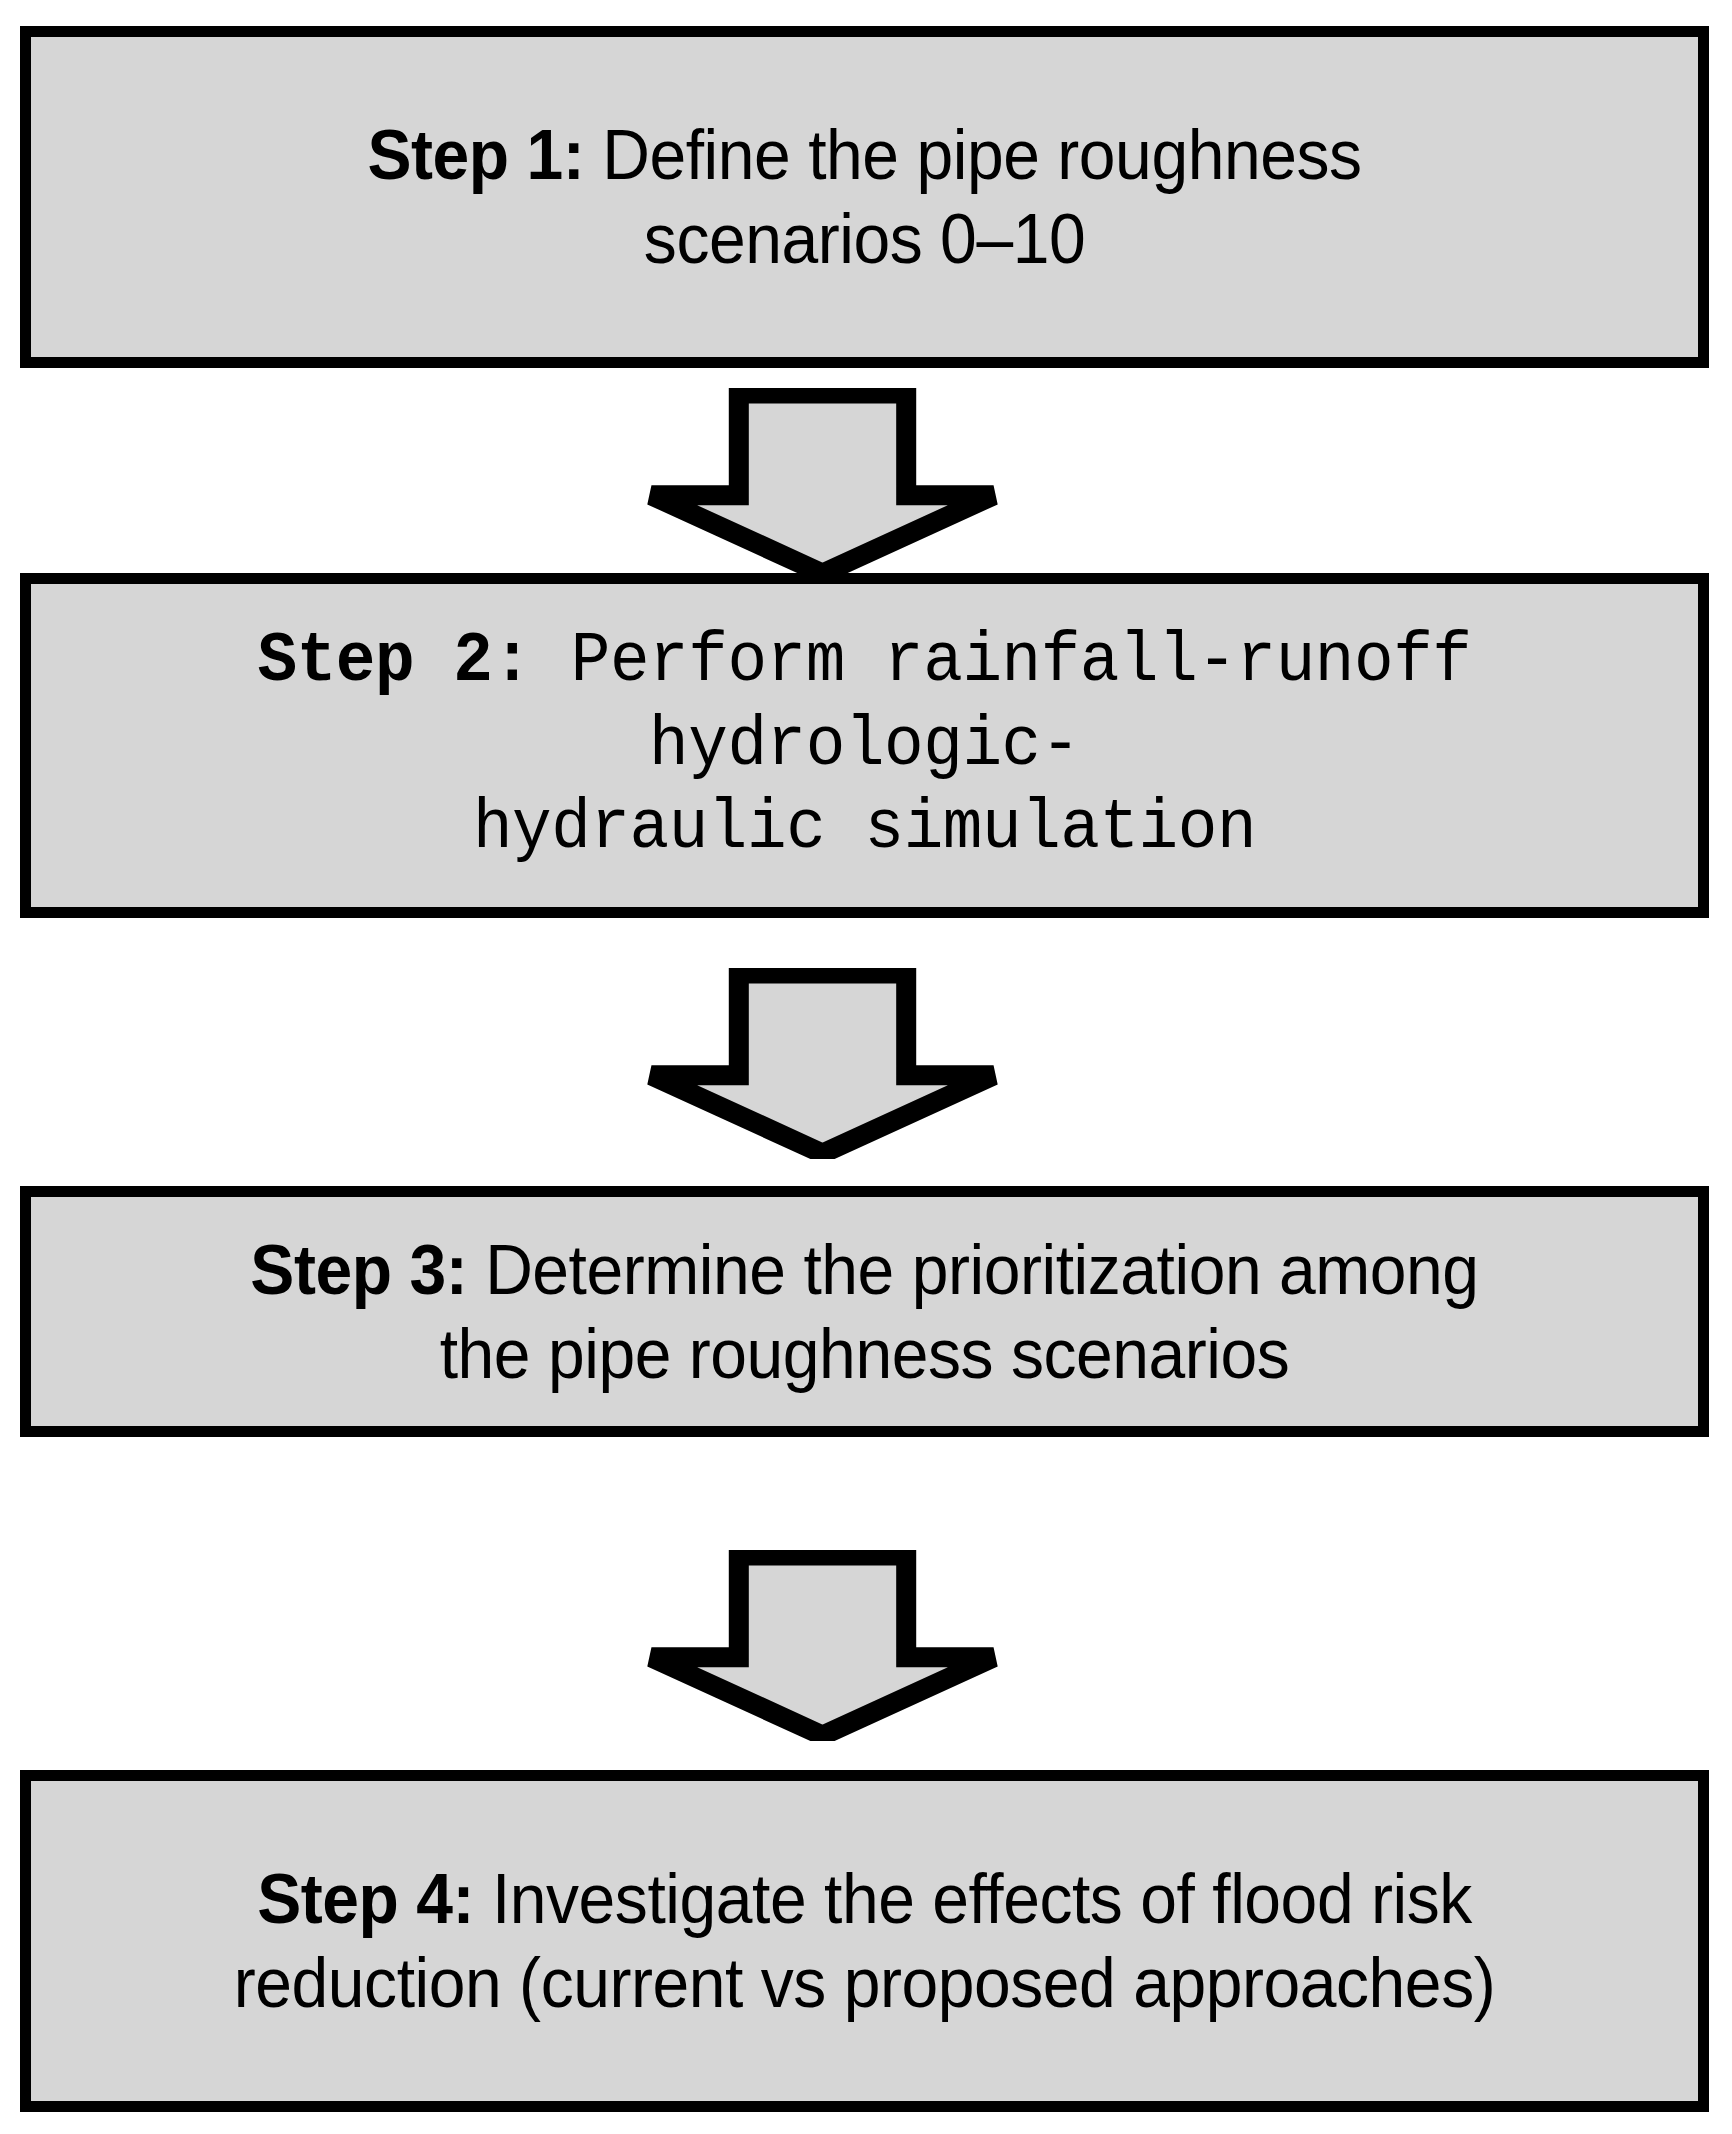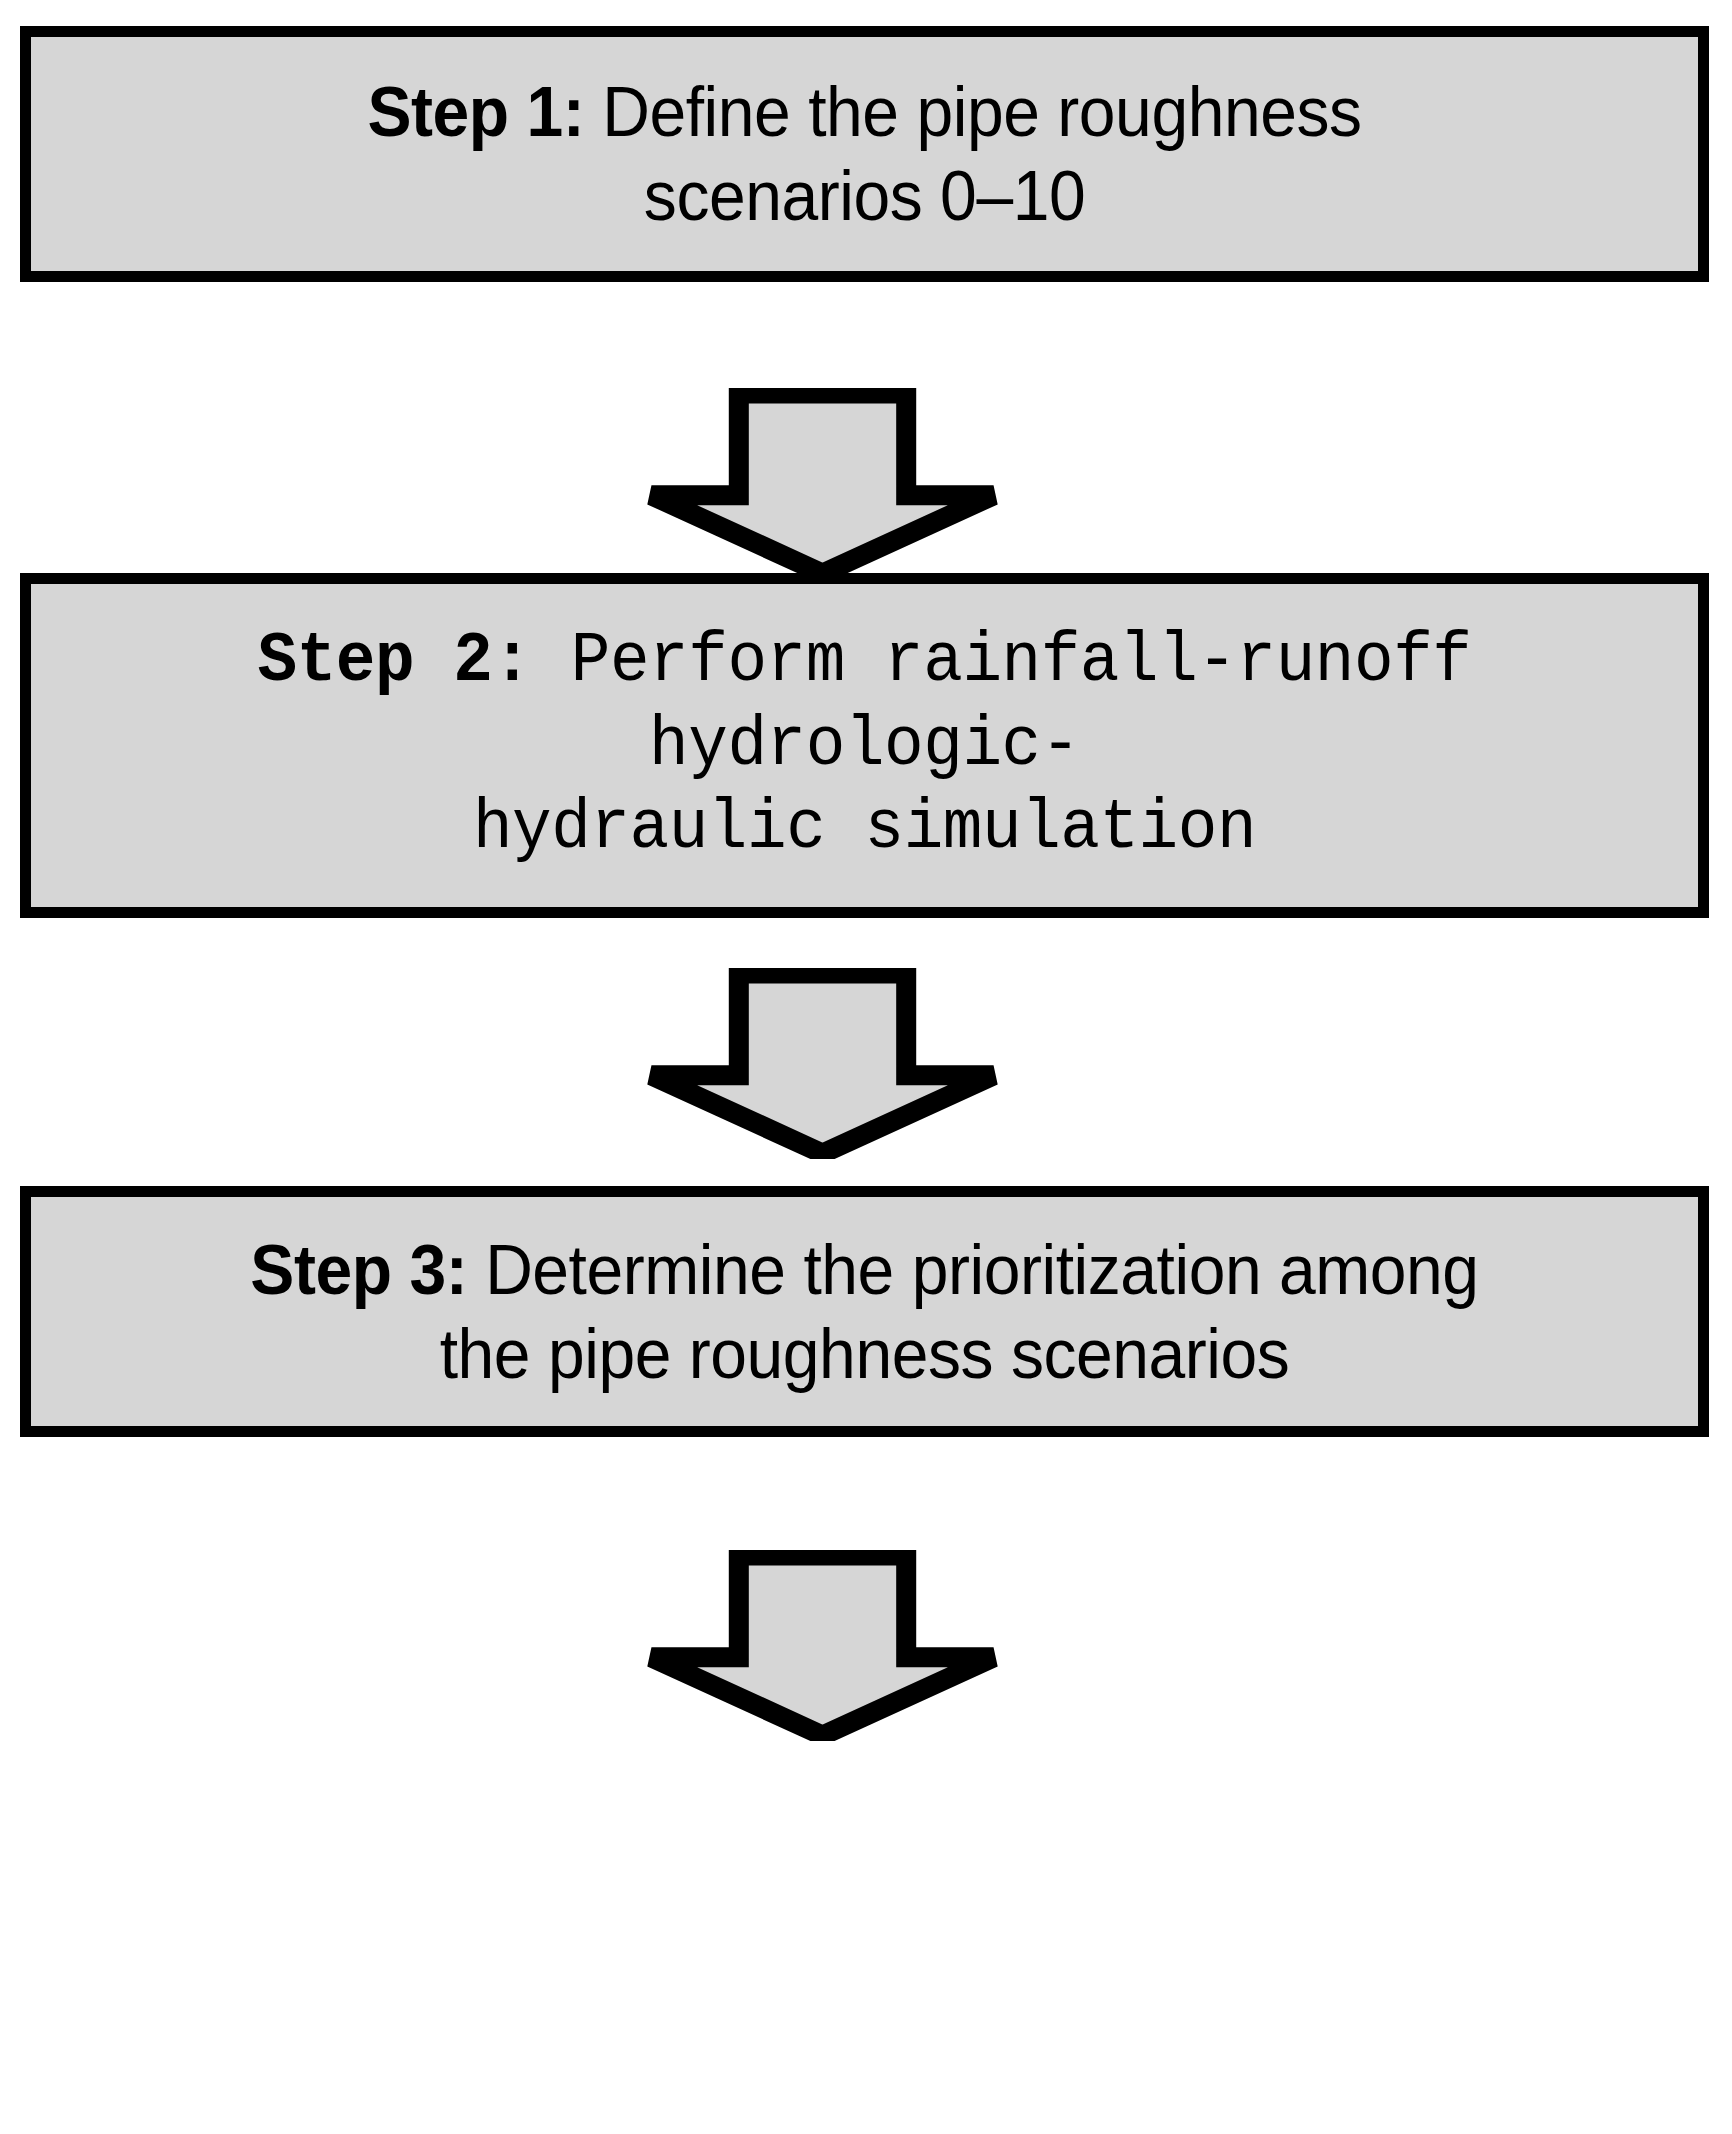--- a/index.html
+++ b/index.html
@@ -49,21 +49,21 @@
     transform: scaleX(0.93);
     transform-origin: center center;
     white-space: pre-line;
   }
 
   .step-label {
     font-weight: 700;
   }
 
   
-  #box-1 { top: 25.5px;   height: 256px; align-items: center; }
+  #box-1 { top: 25.5px;   height: 342px; align-items: center; }
   #box-2 { top: 573px;  height: 345px; font-family: Liberation Mono, monospace; }
   #box-3 { top: 1186px; height: 251px; }
   #box-4 { top: 1770px; height: 342px; }
 
   
   #box-4 .step-text { padding: 0 9px; }
 
   
   .arrow-down {
     position: absolute;
@@ -108,15 +108,19 @@
     <span class="step-text"><span class="step-label">Step 3:</span><span class="step-body"> Determine the prioritization among
 the pipe roughness scenarios</span></span>
   </div>
 
   <div class="arrow-down" id="arrow-3">
     <svg viewBox="0 0 388 210" preserveAspectRatio="none" aria-hidden="true">
       <polygon points="102,6 286,6 286,118 382,118 194,204 6,118 102,118" fill="#d6d6d6" stroke="#000000" stroke-width="22" stroke-linejoin="miter"></polygon>
     </svg>
   </div>
 
+  <div class="step-box" id="box-4">
+    <span class="step-text"><span class="step-label">Step 4:</span><span class="step-body"> Investigate the effects of flood risk
+reduction (current vs proposed approaches)</span></span>
+  </div>
 
 </div>
 
 
 </body></html>

